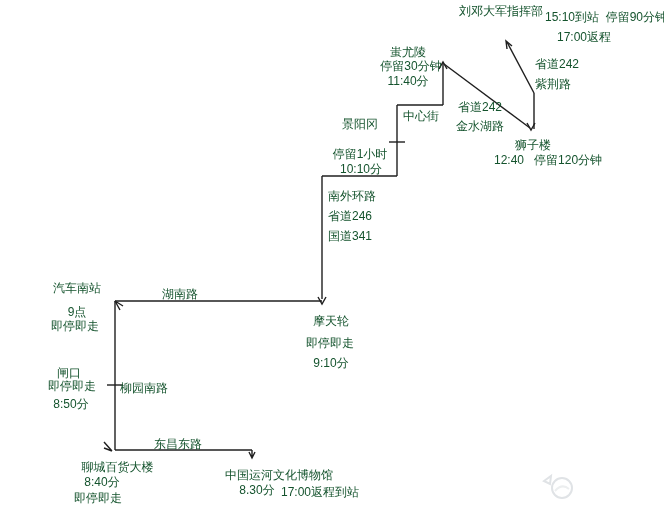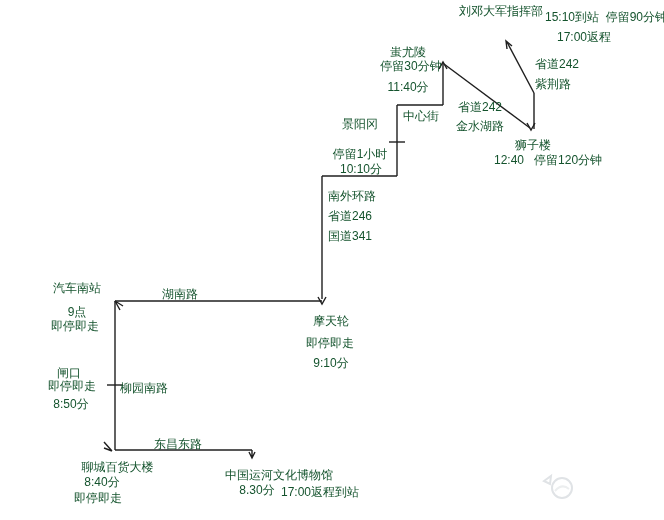--- a/index.html
+++ b/index.html
@@ -42,21 +42,21 @@
     <path d="M527,123 L531,130 L535,123"></path>
     <path d="M512,46 L506,41 L507,49"></path>
   </svg>
 
   <div class="lbl ctr" style="left:501px;top:5px;">刘邓大军指挥部</div>
   <div class="lbl" style="left:545px;top:11px;">15:10到站  停留90分钟</div>
   <div class="lbl" style="left:545px;top:31px;margin-left:12px;">17:00返程</div>
 
   <div class="lbl ctr" style="left:408px;top:46px;">蚩尤陵</div>
   <div class="lbl ctr" style="left:411px;top:60px;">停留30分钟</div>
-  <div class="lbl ctr" style="left:408px;top:81px;">11:40分</div>
+  <div class="lbl ctr" style="left:408px;top:75px;">11:40分</div>
 
   <div class="lbl" style="left:535px;top:58px;">省道242</div>
   <div class="lbl" style="left:535px;top:78px;">紫荆路</div>
 
   <div class="lbl" style="left:403px;top:110px;">中心街</div>
 
   <div class="lbl" style="left:458px;top:101px;">省道242</div>
   <div class="lbl" style="left:456px;top:120px;">金水湖路</div>
 
   <div class="lbl ctr" style="left:533px;top:139px;font-family:Liberation Serif, serif;">狮子楼</div>

